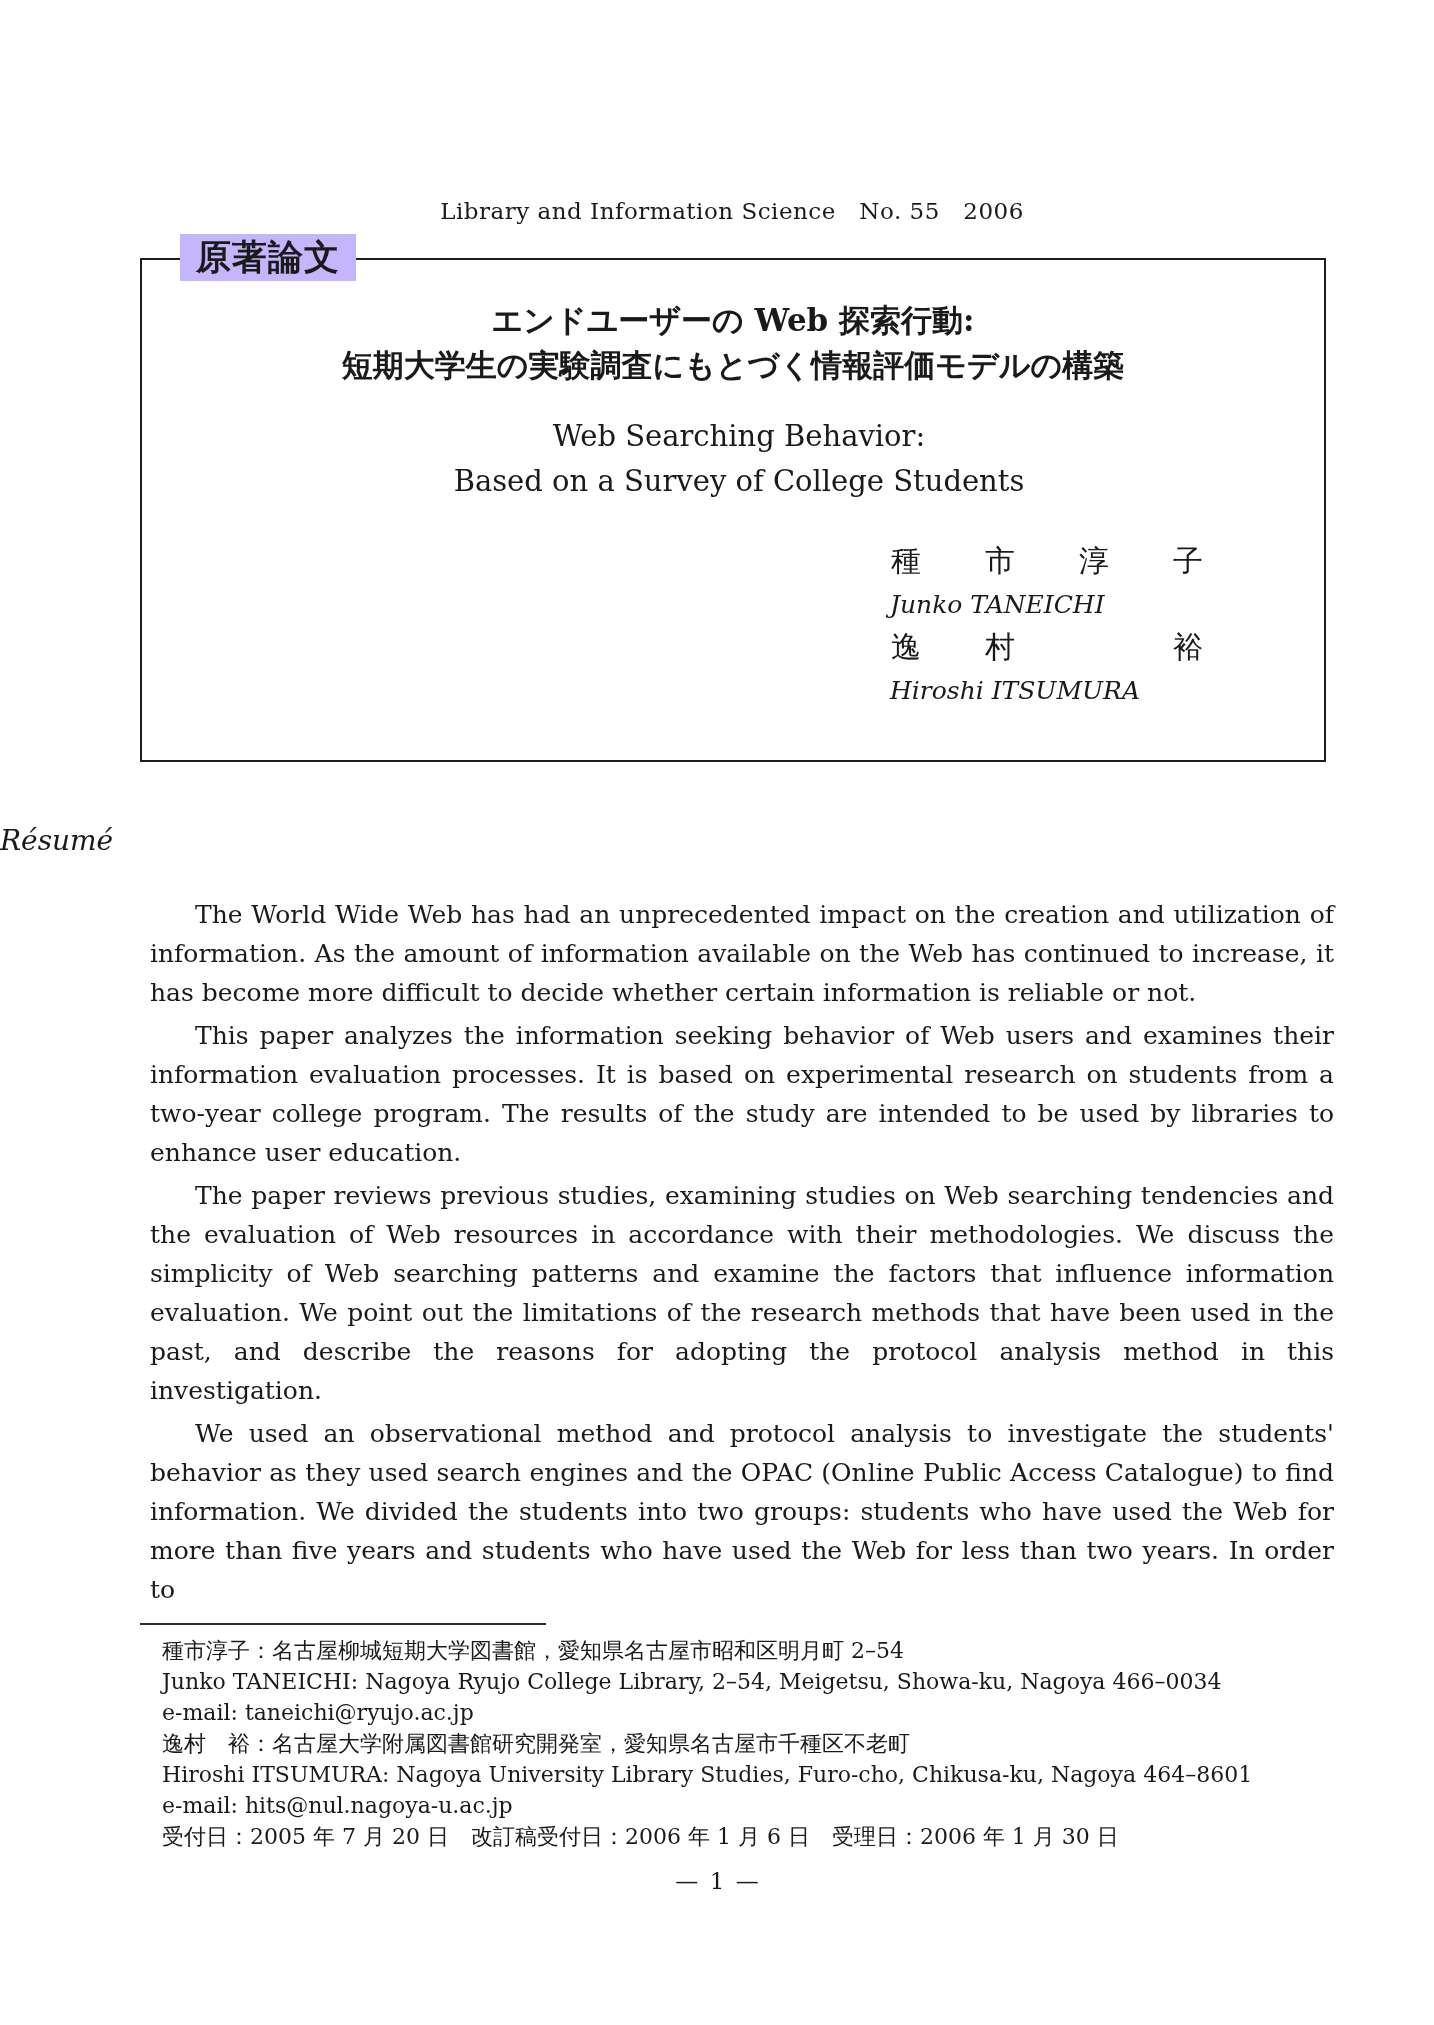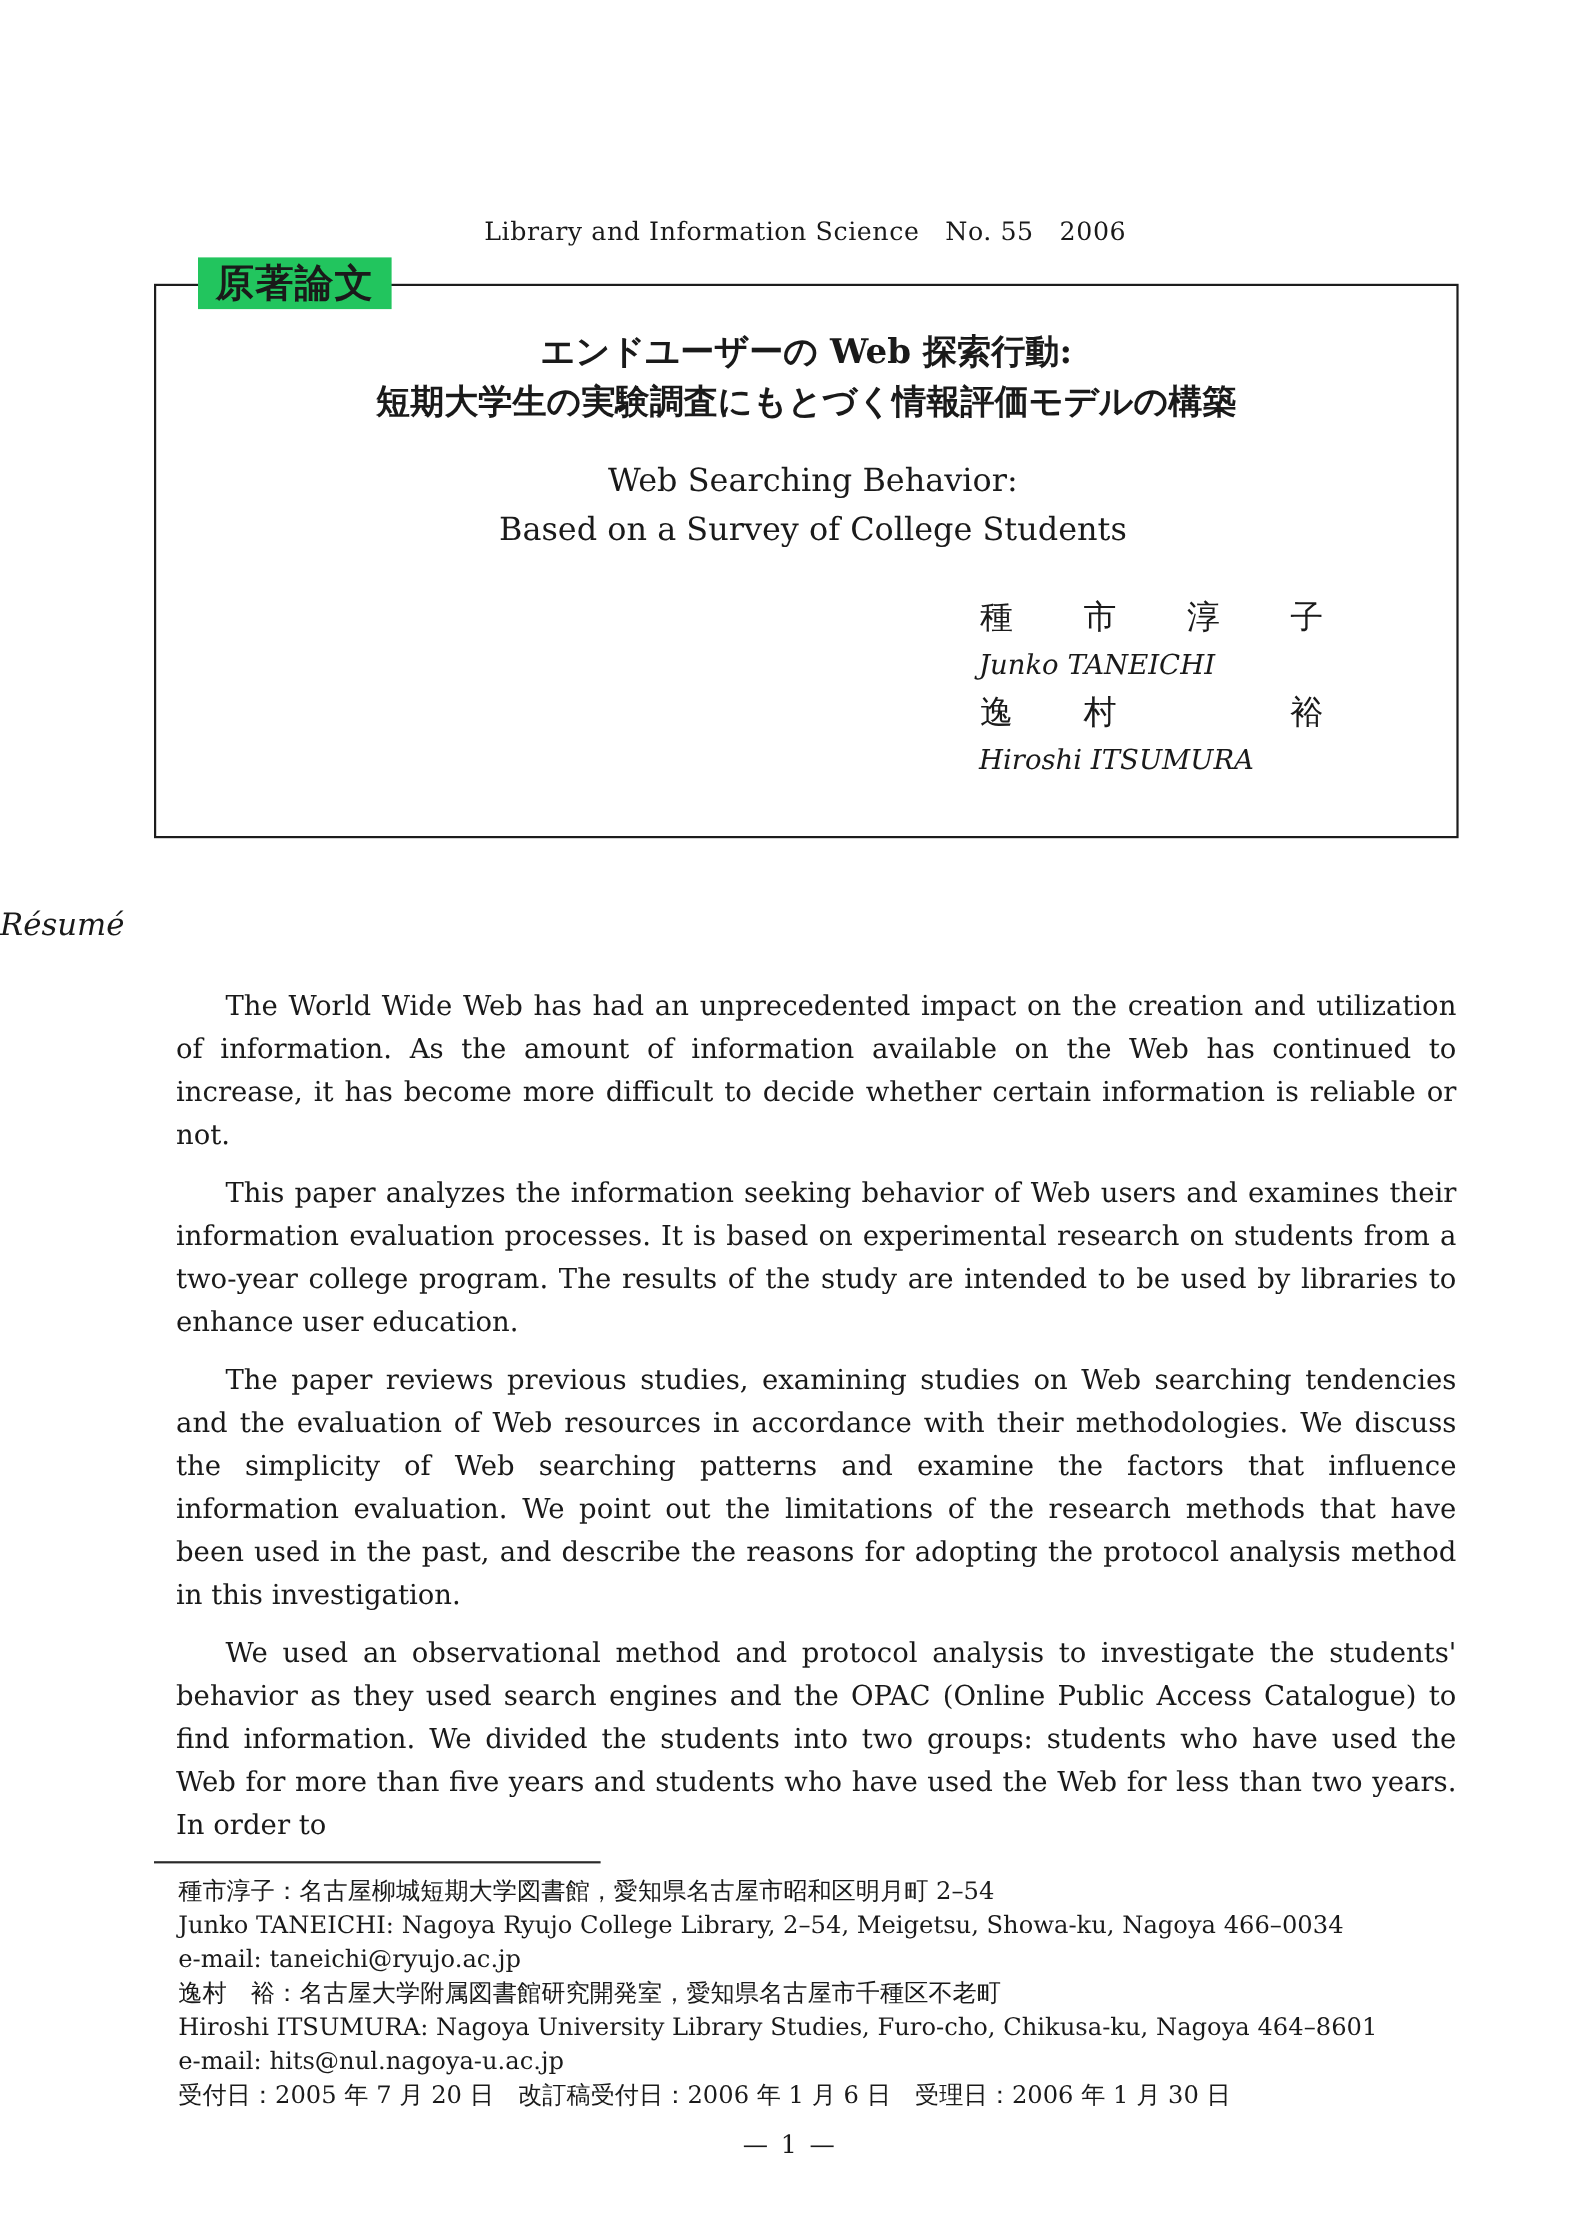--- a/index.html
+++ b/index.html
@@ -22,21 +22,21 @@
     width:1186px;
     border:2px solid #1c1c1c;
     padding-top:38px;
     padding-bottom:48px;
     box-sizing:border-box;
   }
   .category-label {
     position:absolute;
     top:-26px;
     left:38px;
-    background:#22c55e;
+    background:#c4b5fd;
     padding:0 16px;
     font-family:"Liberation Sans", sans-serif;
     font-weight:bold;
     font-size:35px;
     letter-spacing:1px;
   }
   .title-ja { text-align:center; font-size:31px; line-height:45px; font-weight:bold; margin:0; }
   .title-en { text-align:center; font-size:29px; line-height:45px; font-weight:normal; margin:26px 0 0 12px; }
   .authors {
     margin-top:36px;
@@ -67,21 +67,21 @@
     font-style:italic;
     font-size:28px;
   }
   .abstract {
     margin:38px 0 0 146px;
     width:1192px;
     font-size:25px;
     line-height:39px;
     text-align:justify;
   }
-  .abstract p { margin:14px; text-indent:45px; }
+  .abstract p { margin:4px; text-indent:45px; }
   .footnote {
     margin:14px 0 0 140px;
     font-size:22px;
     line-height:31px;
   }
   .footnote-rule {
     width:406px;
     border-top:2px solid #2a2a2a;
     margin-bottom:10px;
   }

